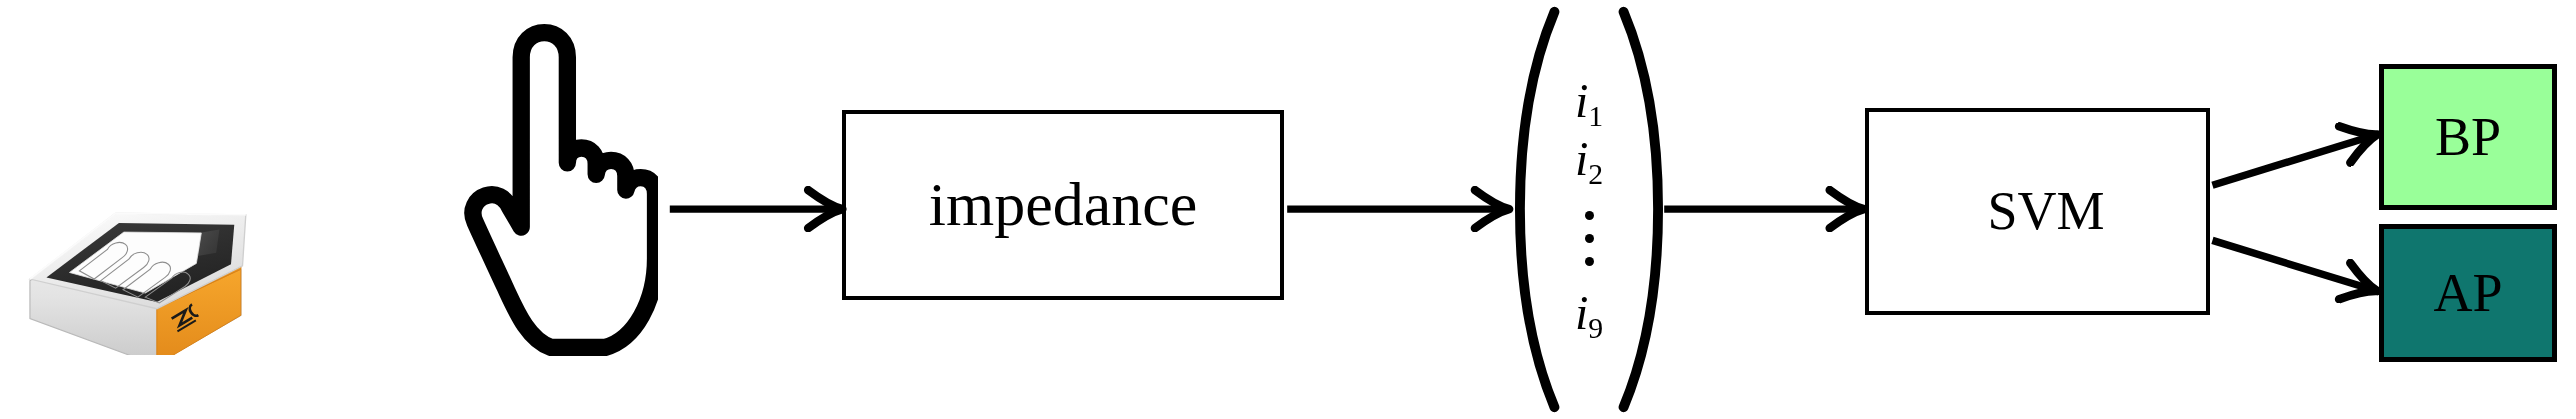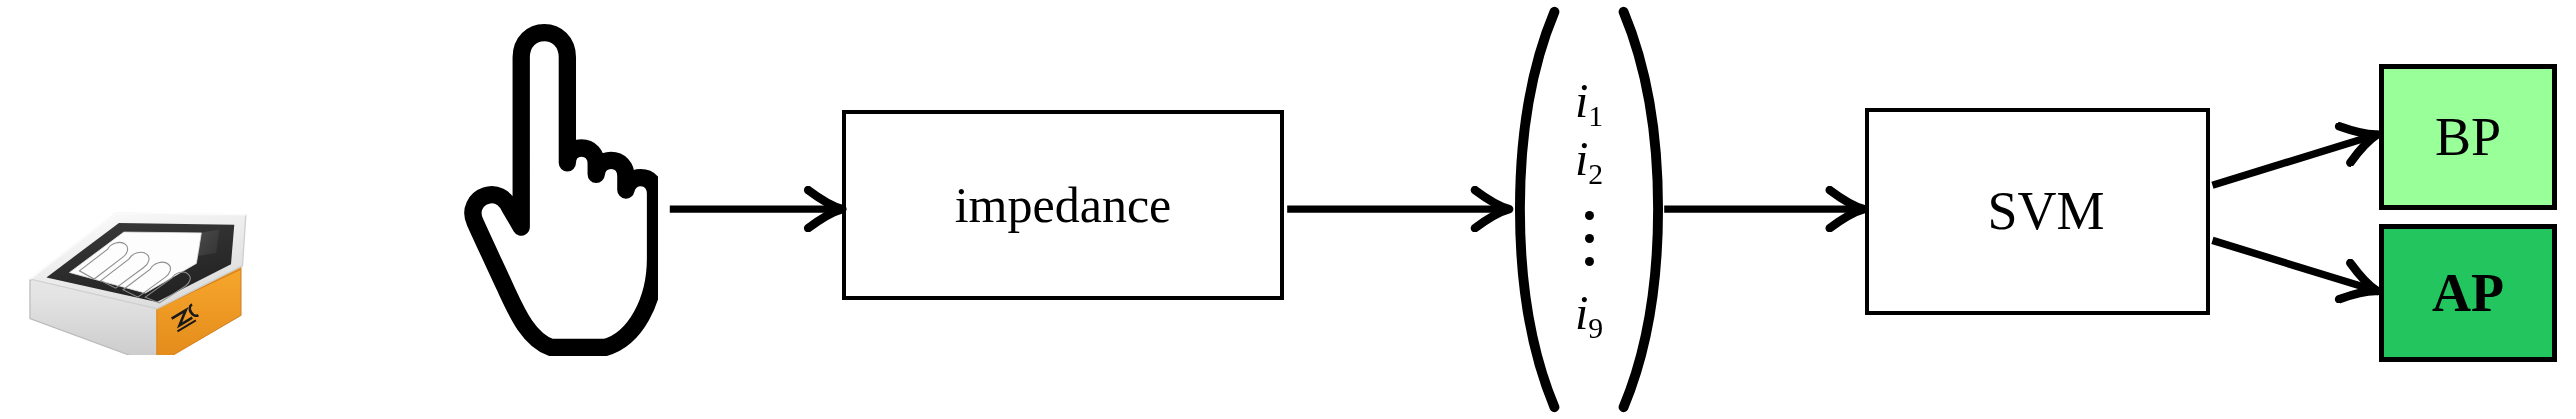--- a/index.html
+++ b/index.html
@@ -47,21 +47,21 @@
     justify-content: center;
     text-align: center;
     line-height: 1.18;
     color: #000000;
   }
   #box-impedance {
     left: 842px;
     top: 110px;
     width: 442px;
     height: 190px;
-    font-size: 50px;
+    font-size: 62px;
   }
   #box-impedance .lbl { display: block; }
   #box-svm {
     left: 1865px;
     top: 108px;
     width: 345px;
     height: 207px;
     font-size: 54px;
   }
 
@@ -263,21 +263,21 @@
     </div>
   </div>
 
   <div class="abs proc-box nosel" id="box-svm" style="background: rgb(255, 255, 255); border-color: rgb(0, 0, 0); padding-left: 17px;">
     <span>SVM</span>
   </div>
 
   <div class="abs class-box nosel" id="box-bp" style="background: rgb(153, 255, 153); border-color: rgb(0, 0, 0);">
     <span>BP</span>
   </div>
-  <div class="abs class-box nosel" id="box-ap" style="background: #22c55e; border-color: rgb(0, 0, 0); font-weight: bold;">
+  <div class="abs class-box nosel" id="box-ap" style="background: #0f766e; border-color: rgb(0, 0, 0);">
     <span>AP</span>
   </div>
 
   <svg class="abs" id="arrow-layer" viewBox="0 0 3126 509">
     <defs>
 
       <marker id="ahead" viewBox="0 0 14 14" refX="11.2" refY="7" markerWidth="6.2" markerHeight="6.2" orient="auto-start-reverse">
         <path d="M2.2,1.2 C6.2,4.2 9.6,6.2 12.6,7 C9.6,7.8 6.2,9.8 2.2,12.8" fill="none" stroke="#000000" stroke-width="2.6" stroke-linecap="round" stroke-linejoin="round"></path>
       </marker>
     </defs>

